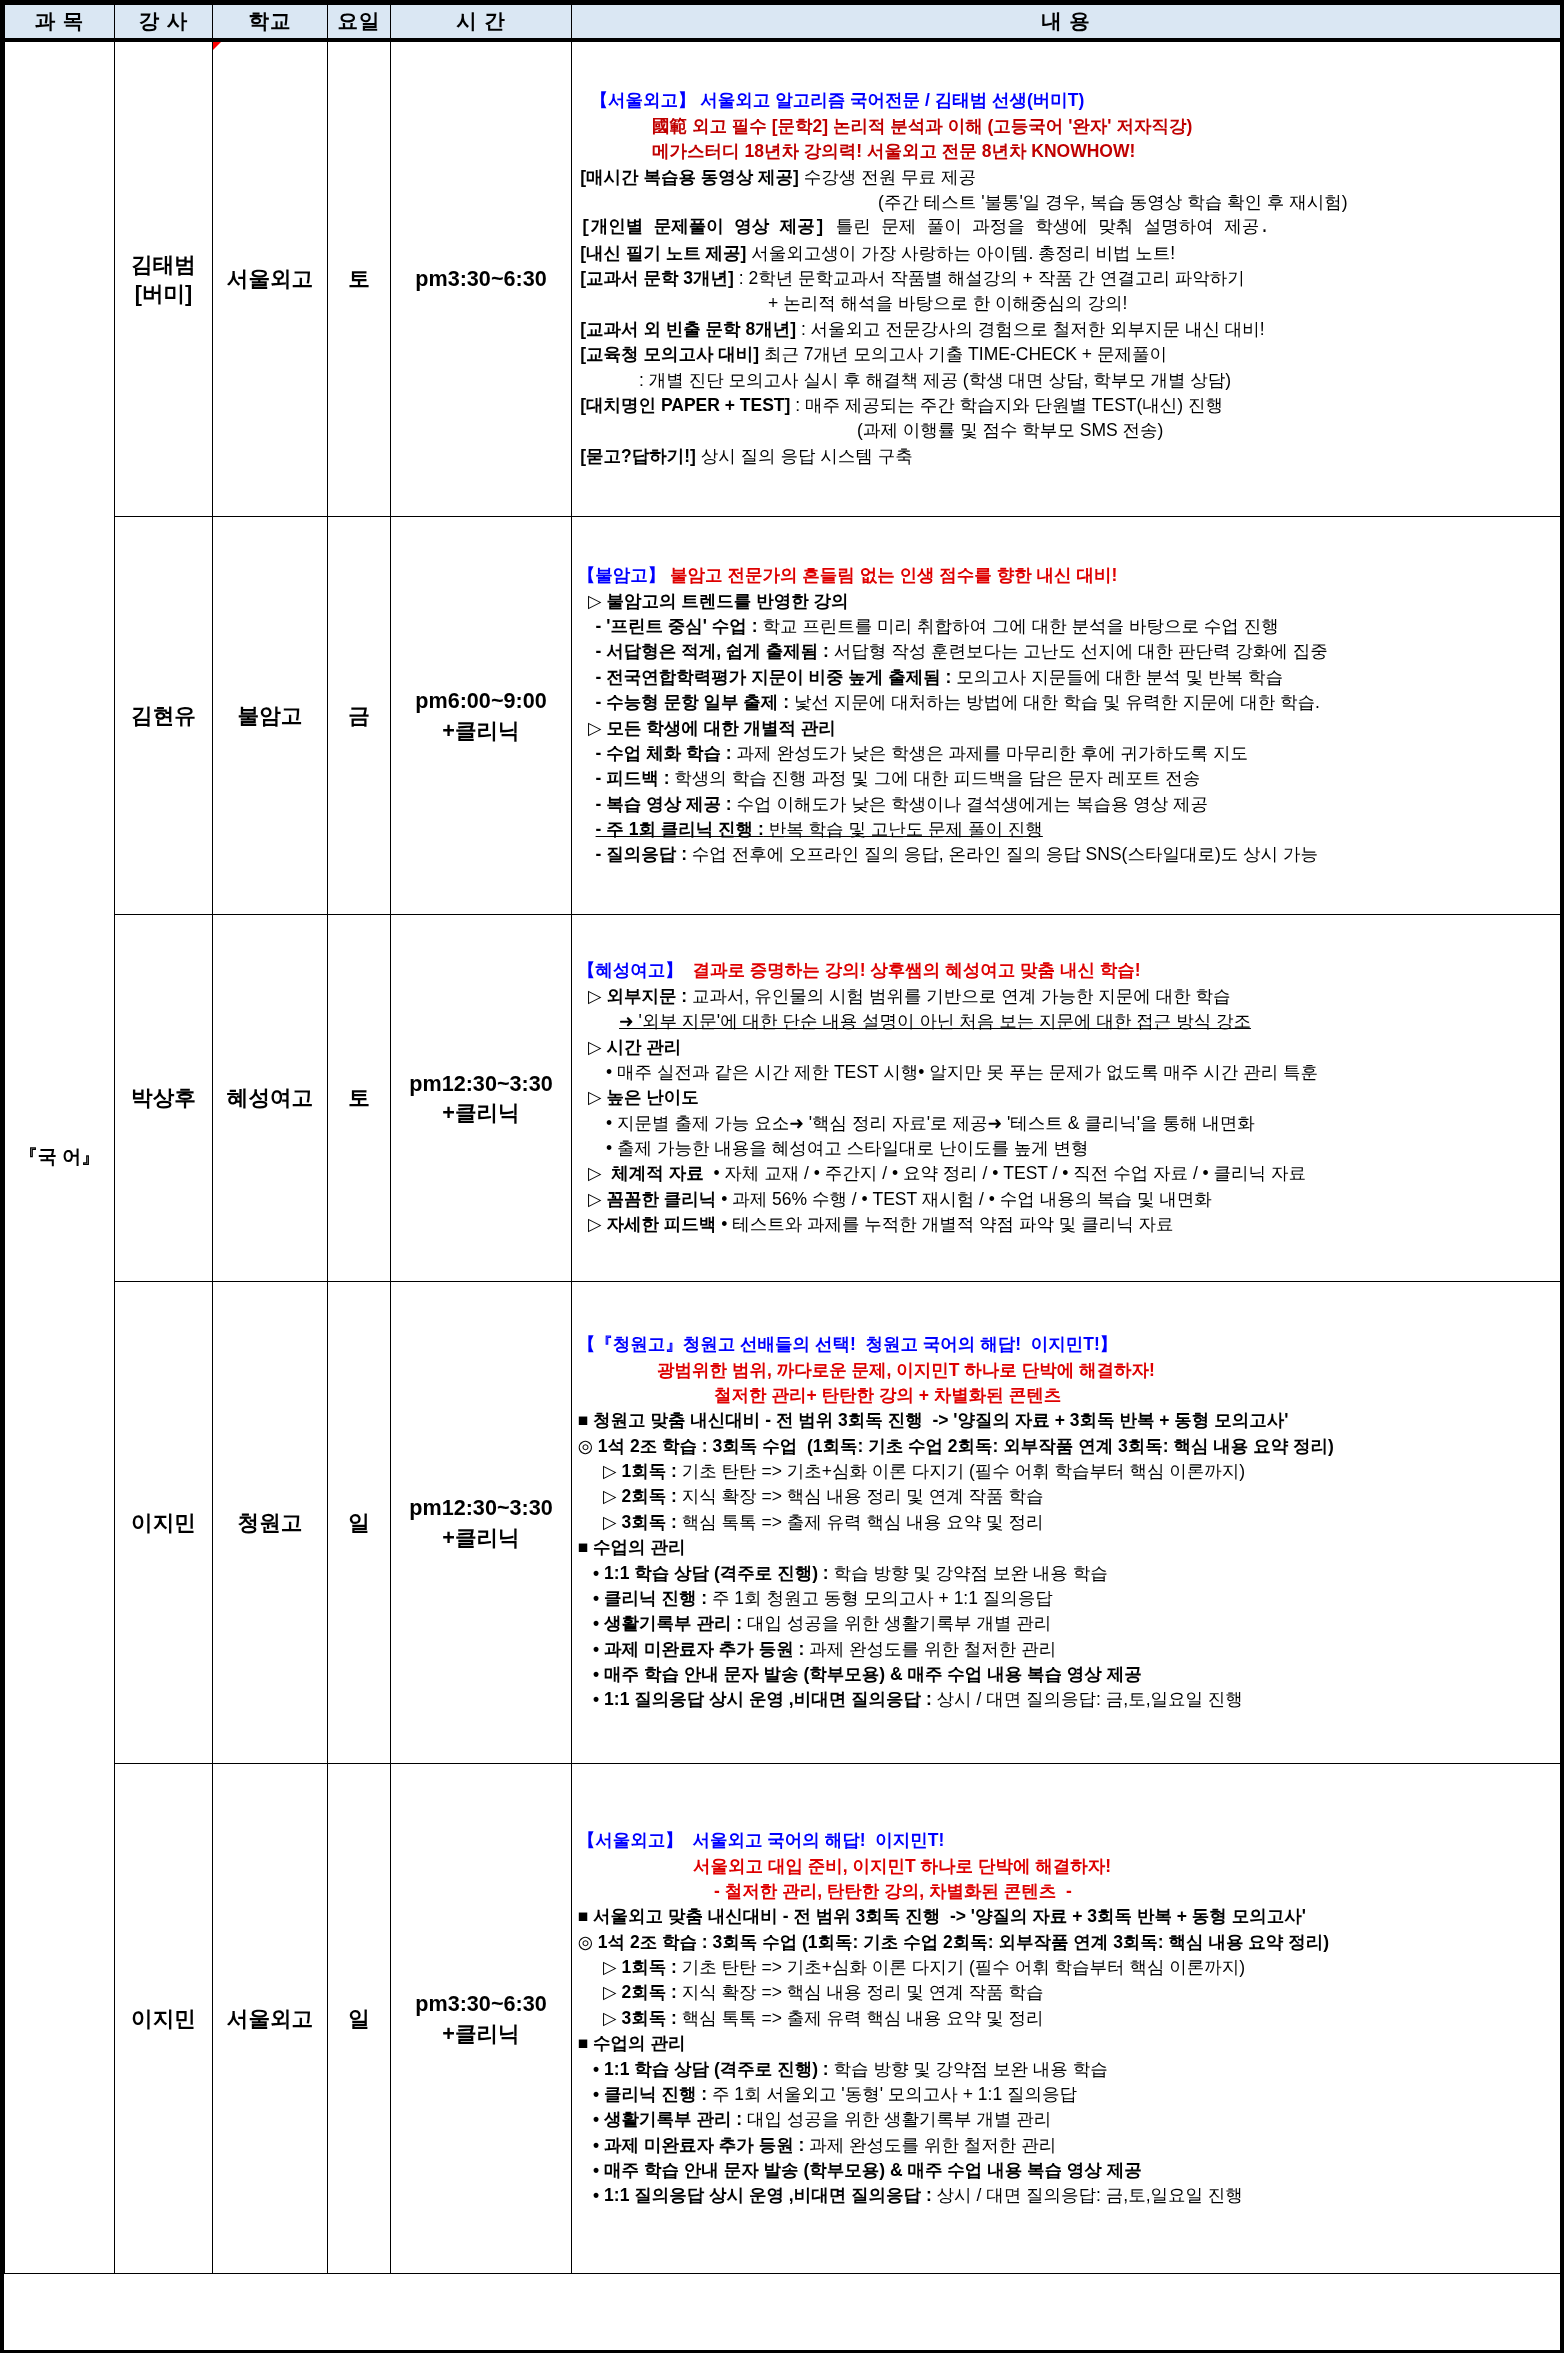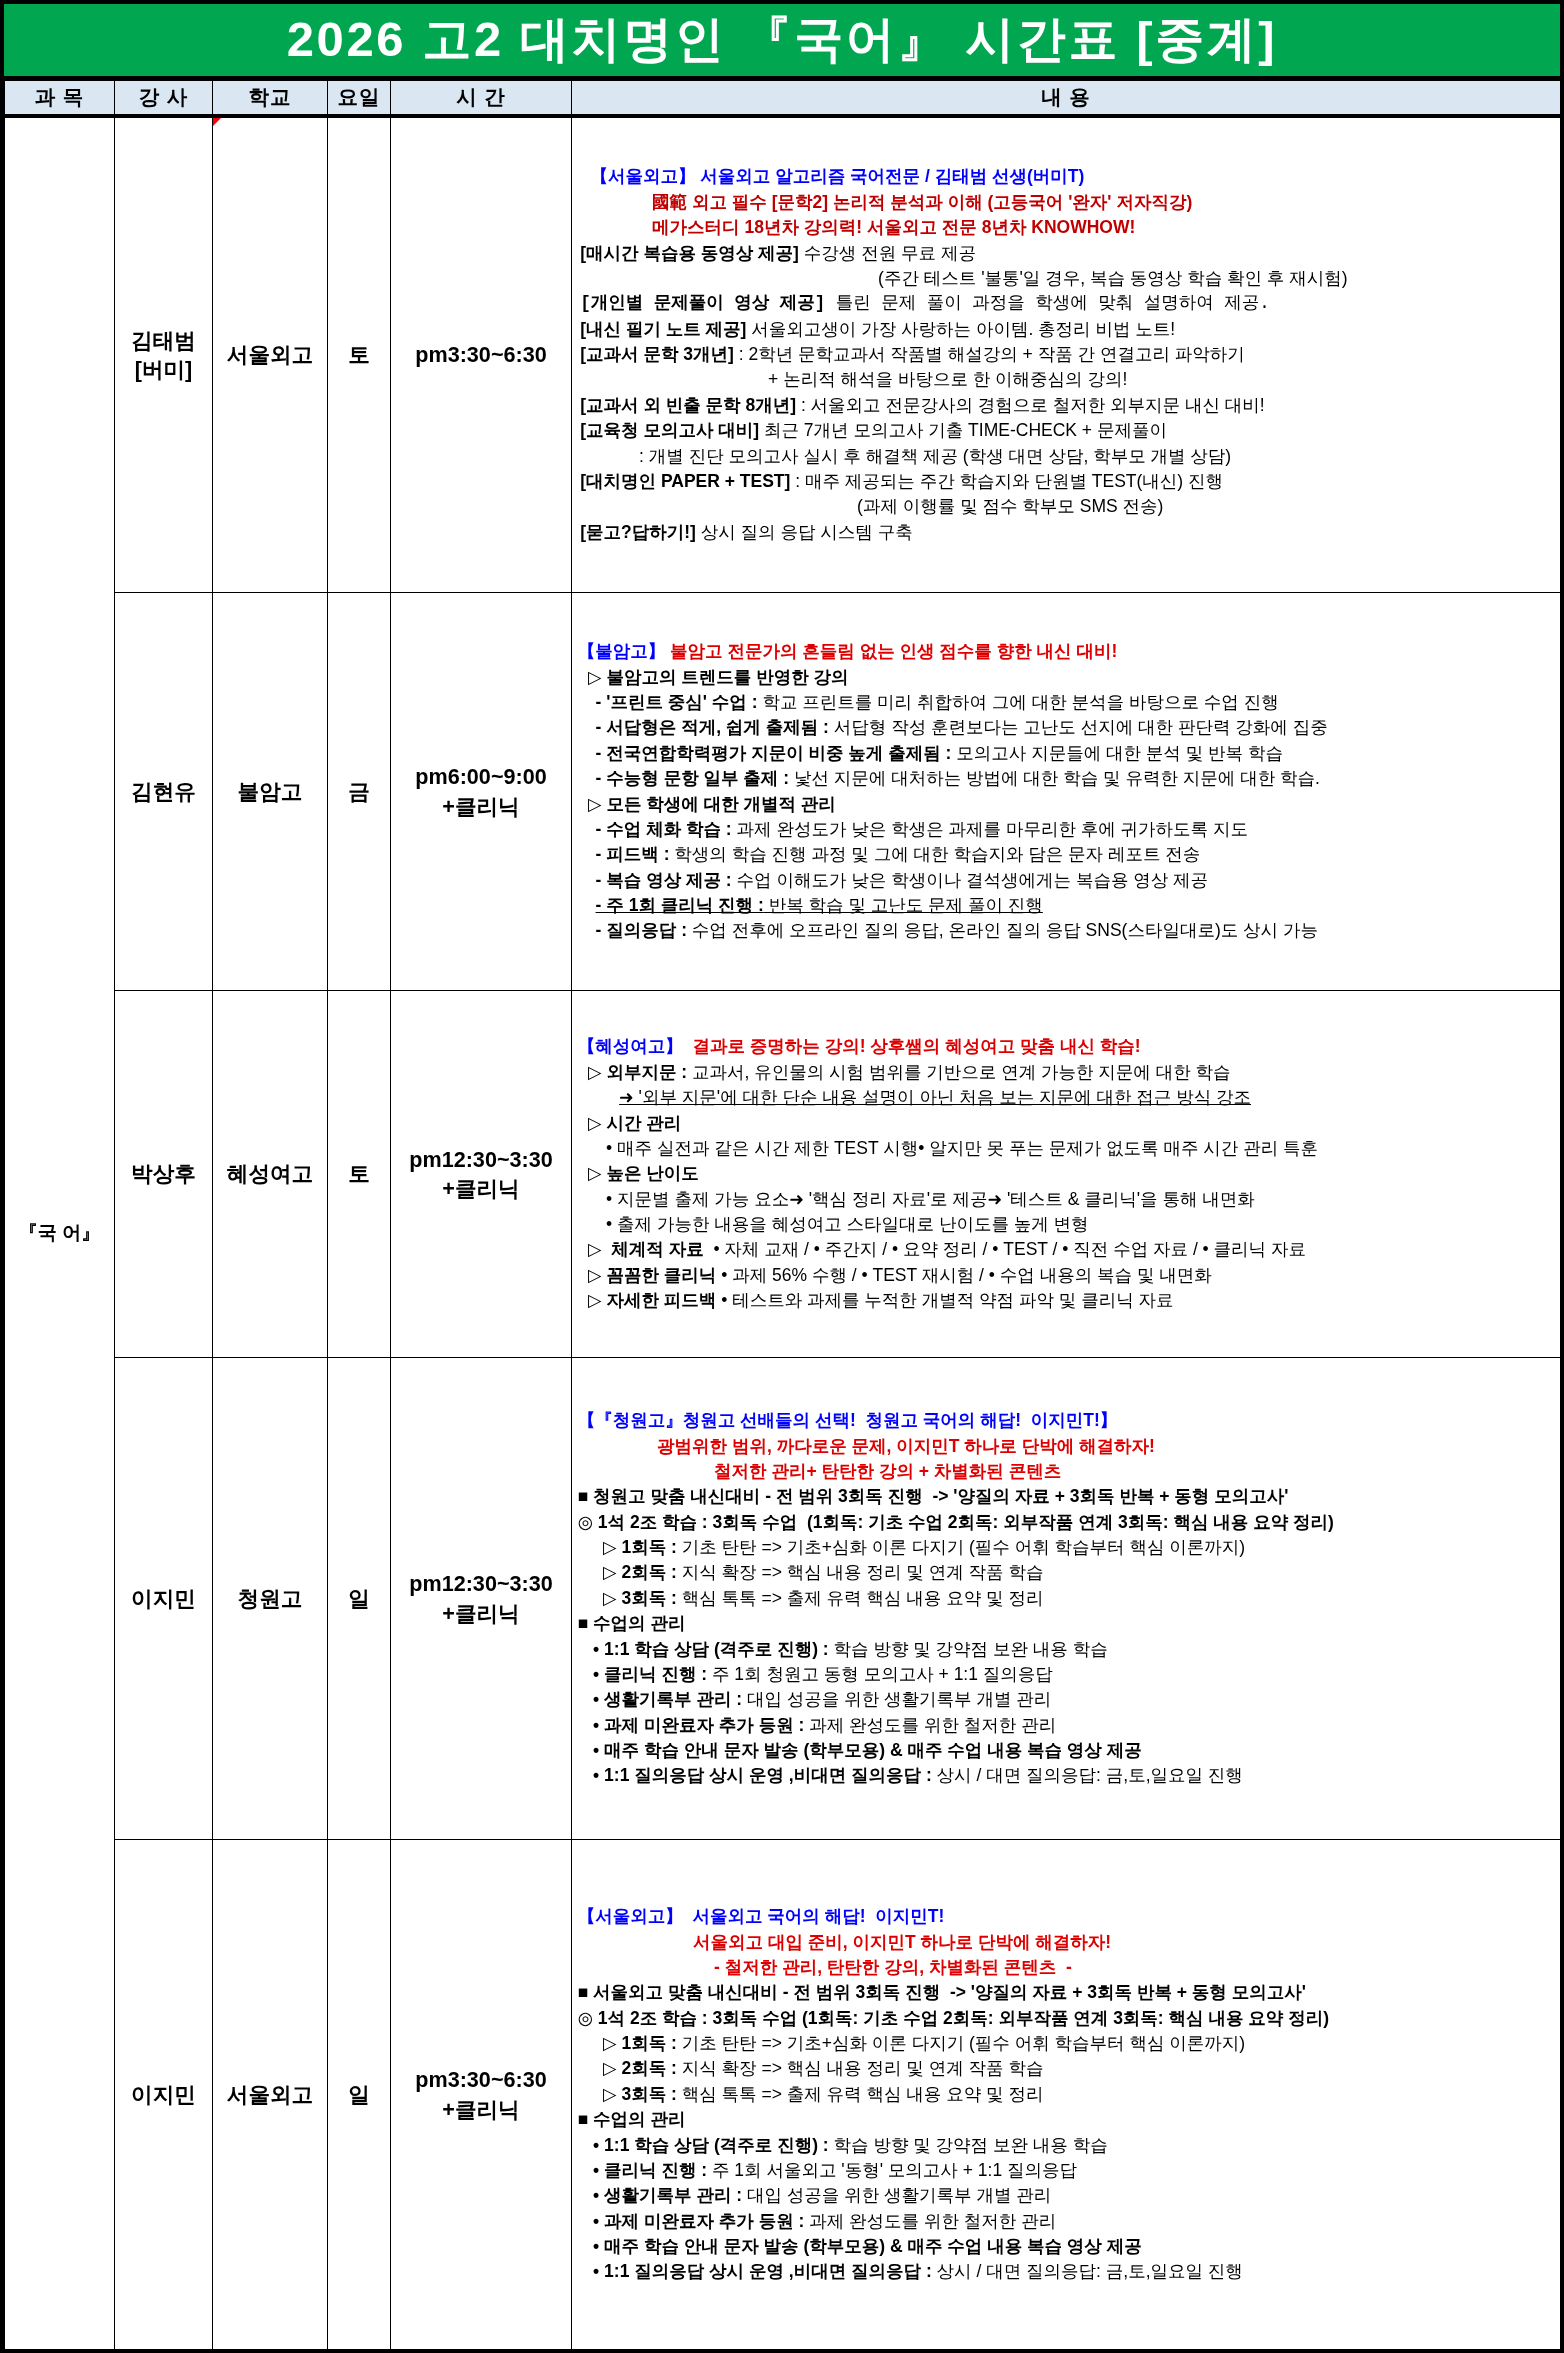--- a/index.html
+++ b/index.html
@@ -49,23 +49,20 @@
   .s-c{color:var(--crimson);}
   .corner-marker{
     position:absolute;top:0;left:0;width:0;height:0;
     border-top:8.2px solid var(--marker);border-right:8.2px solid transparent;
   }
 </style>
 </head>
 <body>
 
 <div class="sheet">
-  <div class="titlebar">
-    <div class="title-text">2026 고2 대치명인 『국어』 시간표 [중계]</div>
-  </div>
   <table>
     <colgroup>
       <col class="c-subject">
         <col class="c-teacher">
         <col class="c-school">
       <col class="c-day">
         <col class="c-time">
         <col class="c-content">
     </colgroup>
     <thead>
@@ -134,21 +131,21 @@
           <td class="content-cell">
             <div class="content">
               <div class="line" style="padding-left: 2.6px;"><span class="s-u s-b">【불암고】</span><span class="s-r s-b"> 불암고 전문가의 흔들림 없는 인생 점수를 향한 내신 대비!</span></div>
               <div class="line" style="padding-left: 13px;"><span class="s-b">▷ 불암고의 트렌드를 반영한 강의</span></div>
               <div class="line" style="padding-left: 20.5px;"><span class="s-b">- '프린트 중심' 수업 :</span><span class=""> 학교 프린트를 미리 취합하여 그에 대한 분석을 바탕으로 수업 진행</span></div>
               <div class="line" style="padding-left: 20.5px;"><span class="s-b">- 서답형은 적게, 쉽게 출제됨 :</span><span class=""> 서답형 작성 훈련보다는 고난도 선지에 대한 판단력 강화에 집중</span></div>
               <div class="line" style="padding-left: 20.5px;"><span class="s-b">- 전국연합학력평가 지문이 비중 높게 출제됨 :</span><span class=""> 모의고사 지문들에 대한 분석 및 반복 학습</span></div>
               <div class="line" style="padding-left: 20.5px;"><span class="s-b">- 수능형 문항 일부 출제 :</span><span class=""> 낯선 지문에 대처하는 방법에 대한 학습 및 유력한 지문에 대한 학습.</span></div>
               <div class="line" style="padding-left: 13px;"><span class="s-b">▷ 모든 학생에 대한 개별적 관리</span></div>
               <div class="line" style="padding-left: 20.5px;"><span class="s-b">- 수업 체화 학습 :</span><span class=""> 과제 완성도가 낮은 학생은 과제를 마무리한 후에 귀가하도록 지도</span></div>
-              <div class="line" style="padding-left: 20.5px;"><span class="s-b">- 피드백 :</span><span class=""> 학생의 학습 진행 과정 및 그에 대한 학습지와 담은 문자 레포트 전송</span></div>
+              <div class="line" style="padding-left: 20.5px;"><span class="s-b">- 피드백 :</span><span class=""> 학생의 학습 진행 과정 및 그에 대한 피드백을 담은 문자 레포트 전송</span></div>
               <div class="line" style="padding-left: 20.5px;"><span class="s-b">- 복습 영상 제공 :</span><span class=""> 수업 이해도가 낮은 학생이나 결석생에게는 복습용 영상 제공</span></div>
               <div class="line" style="padding-left: 20.5px; text-decoration: underline;"><span class="s-b">- 주 1회 클리닉 진행 :</span><span class=""> 반복 학습 및 고난도 문제 풀이 진행</span></div>
               <div class="line" style="padding-left: 20.5px;"><span class="s-b">- 질의응답 :</span><span class=""> 수업 전후에 오프라인 질의 응답, 온라인 질의 응답 SNS(스타일대로)도 상시 가능</span></div>
             </div>
           </td>
         </tr>
         <tr style="height: 367px;">
           <td>
             <div class="cell-line">박상후</div>
           </td>

